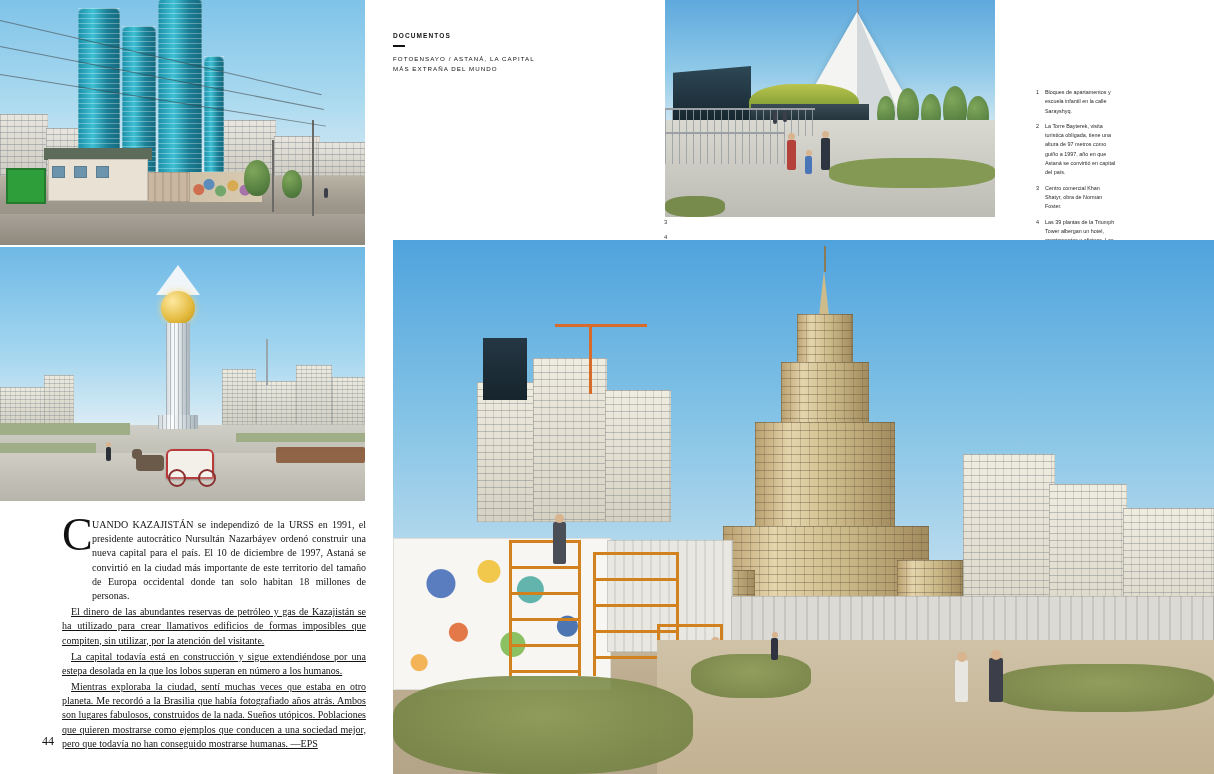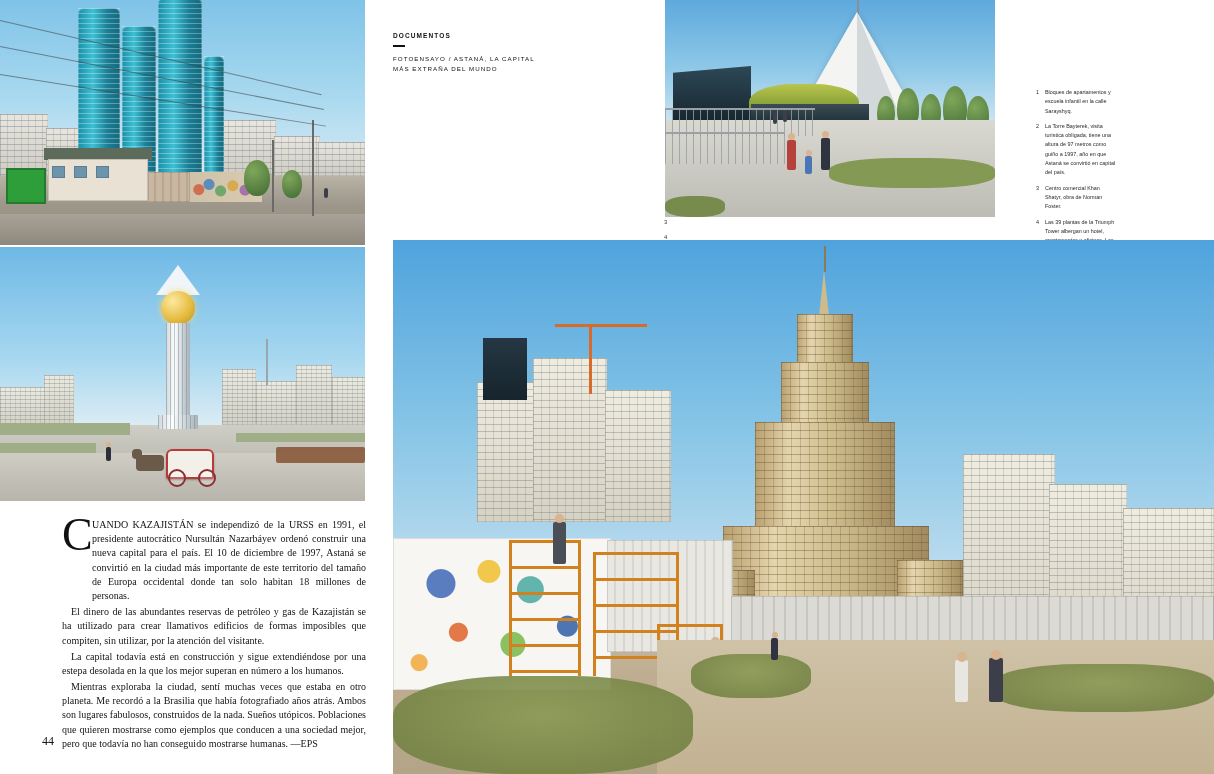--- a/index.html
+++ b/index.html
@@ -405,21 +405,21 @@
     left: 62px;
     top: 518px;
     width: 304px;
     font-family: "Liberation Serif", serif;
     font-size: 10px;
     line-height: 1.42;
     color: #141414;
     text-align: justify;
   }
   #body-text p { margin: 0 0 2px 0; text-indent: 0; }
-  #body-text p + p { text-indent: 9px; }
+  #body-text p + p { text-indent: 9px; text-decoration: underline; }
   .dropcap {
     position: absolute;
     left: 62px;
     top: 516px;
     font-family: "Liberation Serif", serif;
     font-size: 46px;
     line-height: 38px;
     color: #111;
   }
   #body-text .first { padding-left: 30px; }
@@ -621,18 +621,18 @@
     <div class="person" style="left:562px; top:420px; width:13px; height:42px; background:#e8e6e0;"></div>
     <div class="person-head" style="left:564px; top:412px; width:10px; height:10px;"></div>
     <div class="person" style="left:596px; top:418px; width:14px; height:44px; background:#3c3f4a;"></div>
     <div class="person-head" style="left:598px; top:410px; width:10px; height:10px;"></div>
   </div>
 
   <div class="dropcap">C</div>
   <div id="body-text">
     <p class="first">UANDO KAZAJISTÁN se independizó de la URSS en 1991, el presidente autocrático Nursultán Nazarbáyev ordenó construir una nueva capital para el país. El 10 de diciembre de 1997, Astaná se convirtió en la ciudad más importante de este territorio del tamaño de Europa occidental donde tan solo habitan 18 millones de personas.</p>
     <p>El dinero de las abundantes reservas de petróleo y gas de Kazajistán se ha utilizado para crear llamativos edificios de formas imposibles que compiten, sin utilizar, por la atención del visitante.</p>
-    <p>La capital todavía está en construcción y sigue extendiéndose por una estepa desolada en la que los mejor superan en número a los humanos.</p>
+    <p>La capital todavía está en construcción y sigue extendiéndose por una estepa desolada en la que los lobos superan en número a los humanos.</p>
     <p>Mientras exploraba la ciudad, sentí muchas veces que estaba en otro planeta. Me recordó a la Brasilia que había fotografiado años atrás. Ambos son lugares fabulosos, construidos de la nada. Sueños utópicos. Poblaciones que quieren mostrarse como ejemplos que conducen a una sociedad mejor, pero que todavía no han conseguido mostrarse humanas. —EPS</p>
   </div>
 
   <div id="folio">44</div>
 </div>
 
 </body></html>

